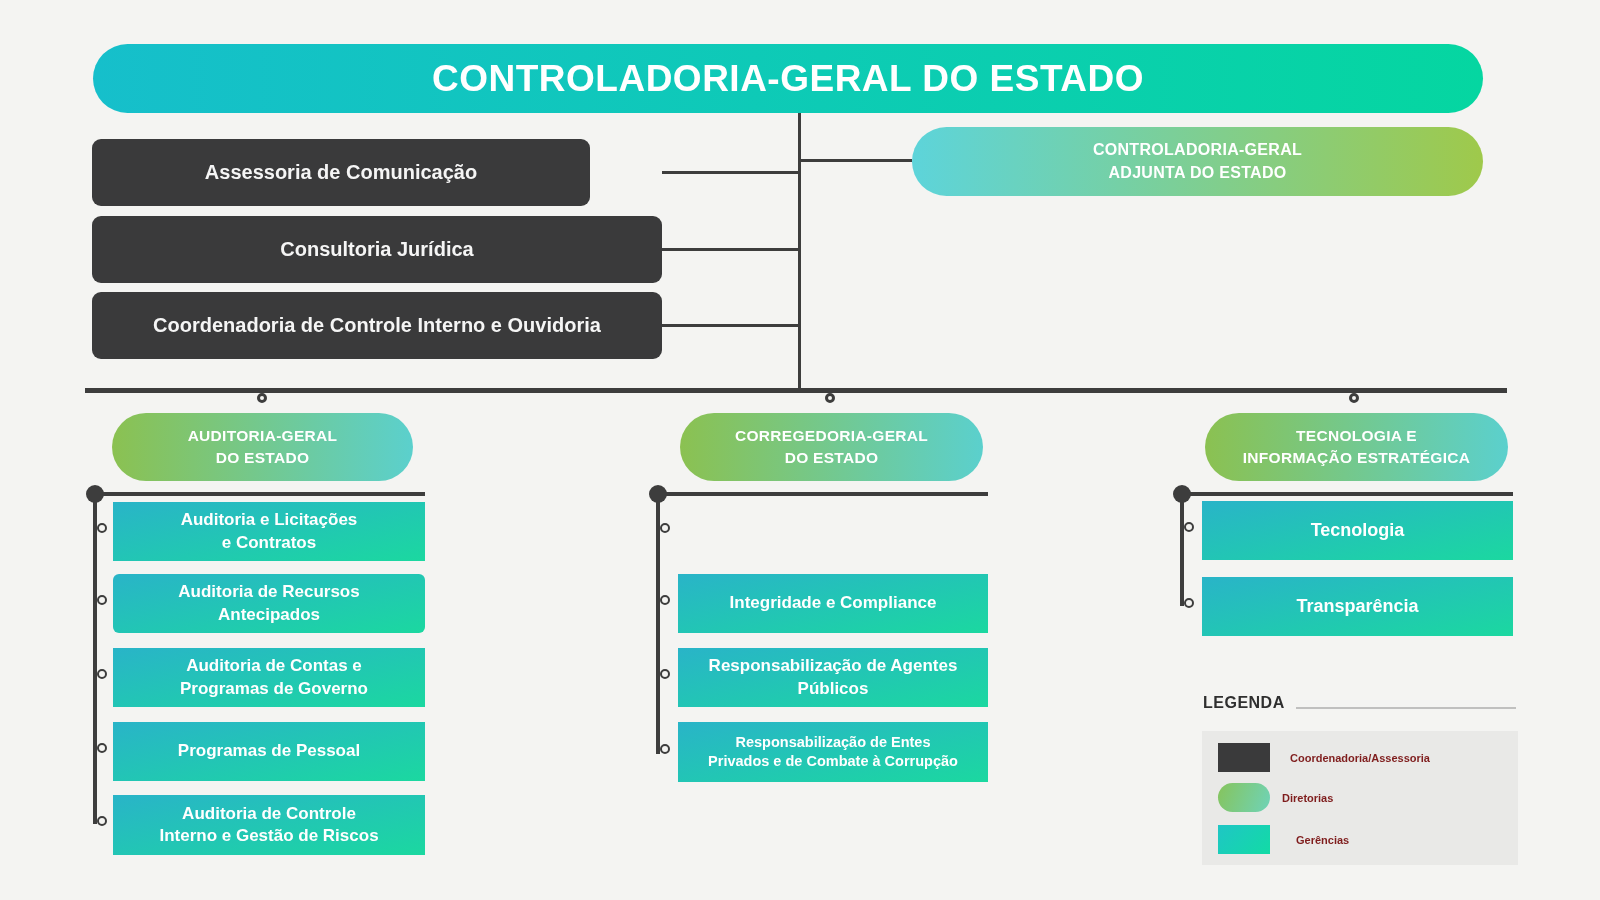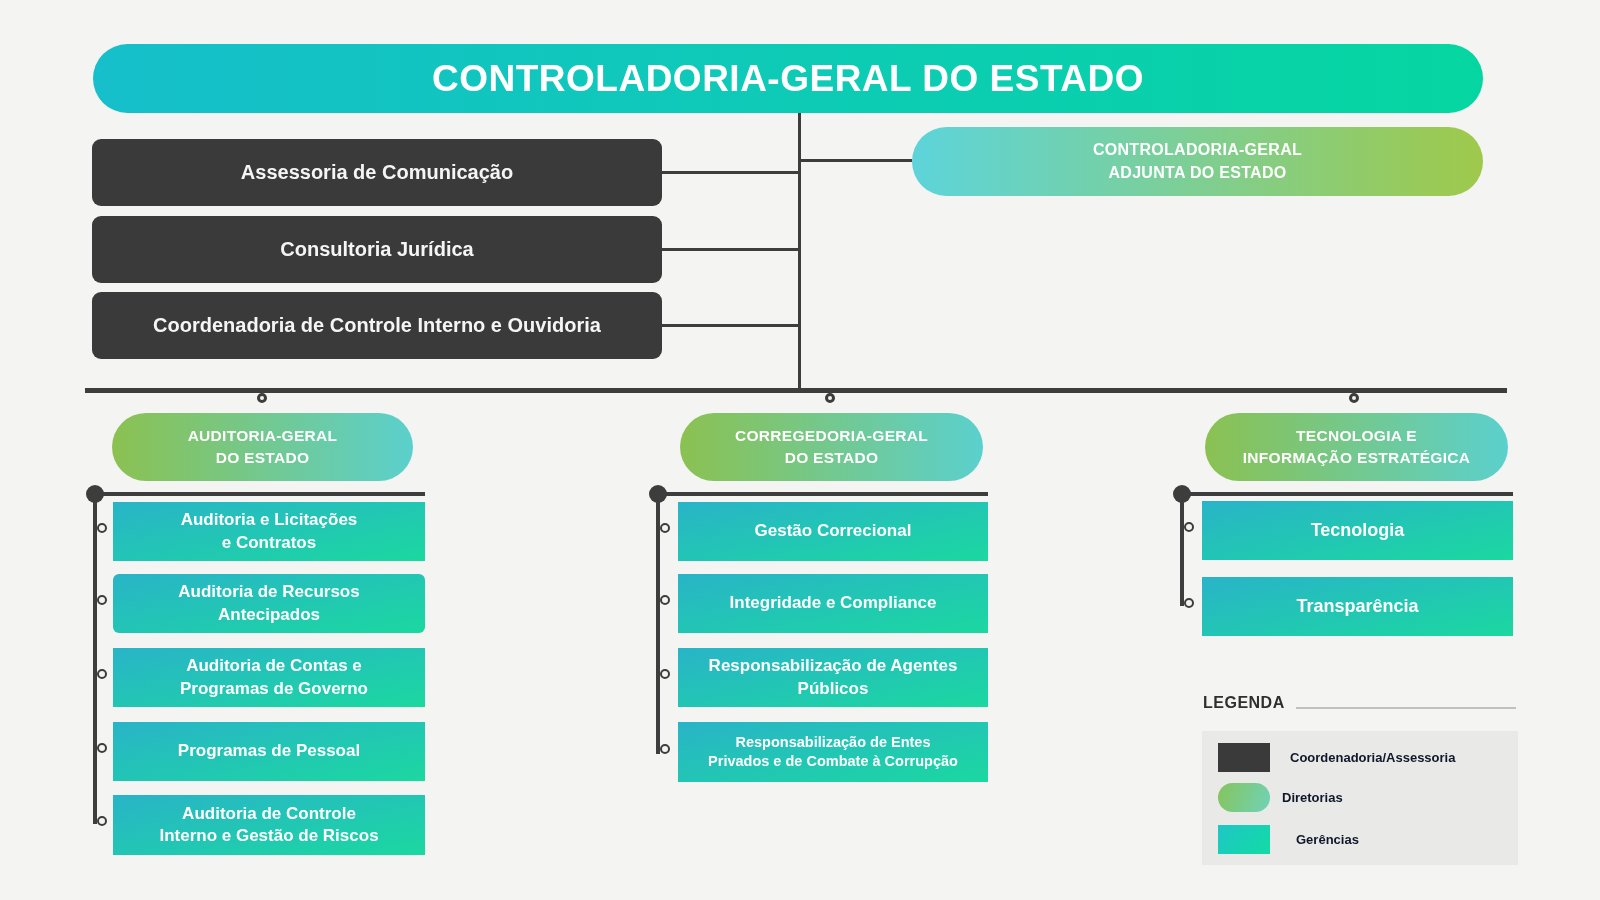--- a/index.html
+++ b/index.html
@@ -53,34 +53,34 @@
     font-size:16px;font-weight:700;color:#2f2f2f;letter-spacing:.5px;
   }
   .legend-panel{background:#e9e9e7;}
   .legend-row{
     position:absolute;left:16px;display:flex;align-items:center;gap:20px;
   }
   .swatch{width:52px;height:29px;flex:0 0 auto;}
   .swatch-dark{background:#3a3a3b;}
   .swatch-dir{background:linear-gradient(110deg,#86c45c 0%,#6fd3b8 100%);border-radius:15px;}
   .swatch-ger{background:linear-gradient(135deg,#1fc6c5 0%,#12dba5 100%);}
-  .legend-label{font-size:13px;font-weight:700;color:#0f172a;}
+  .legend-label{font-size:11px;font-weight:700;color:#7f1d1d;}
 </style>
 </head>
 <body>
 
 <div id="stage">
 
   <div class="abs node title-banner" style="left:93px;top:44px;width:1390px;height:69px;">
     <span>CONTROLADORIA-GERAL DO ESTADO</span>
   </div>
 
   <div class="abs line" style="left:798px;top:113px;width:3px;height:277px;"></div>
 
-  <div class="abs node dark-box" style="left:92px;top:139px;width:570px;height:67px;">
+  <div class="abs node dark-box" style="left:92px;top:139px;width:498px;height:67px;">
     <span>Assessoria de Comunicação</span>
   </div>
   <div class="abs node dark-box" style="left:92px;top:216px;width:570px;height:67px;">
     <span>Consultoria Jurídica</span>
   </div>
   <div class="abs node dark-box" style="left:92px;top:292px;width:570px;height:67px;">
     <span>Coordenadoria de Controle Interno e Ouvidoria</span>
   </div>
 
   <div class="abs line" style="left:662px;top:171px;width:137px;height:3px;"></div>
@@ -143,23 +143,20 @@
   </div>
 
   <div class="abs dot" style="left:649px;top:485px;"></div>
   <div class="abs line" style="left:658px;top:492px;width:330px;height:4px;"></div>
   <div class="abs line" style="left:656px;top:492px;width:4px;height:262px;"></div>
   <div class="abs ring sm" style="left:660px;top:523px;"></div>
   <div class="abs ring sm" style="left:660px;top:595px;"></div>
   <div class="abs ring sm" style="left:660px;top:669px;"></div>
   <div class="abs ring sm" style="left:660px;top:744px;"></div>
 
-  <div class="abs node sub-box" style="left:678px;top:502px;width:310px;height:59px;">
-    <span>Gestão Correcional</span>
-  </div>
   <div class="abs node sub-box" style="left:678px;top:648px;width:310px;height:59px;">
     <span>Responsabilização de Agentes
 Públicos</span>
   </div>
   <div class="abs node sub-box" style="left:678px;top:574px;width:310px;height:59px;">
     <span>Integridade e Compliance</span>
   </div>
   <div class="abs node sub-box small-text" style="left:678px;top:722px;width:310px;height:60px;">
     <span>Responsabilização de Entes
 Privados e de Combate à Corrupção</span>

